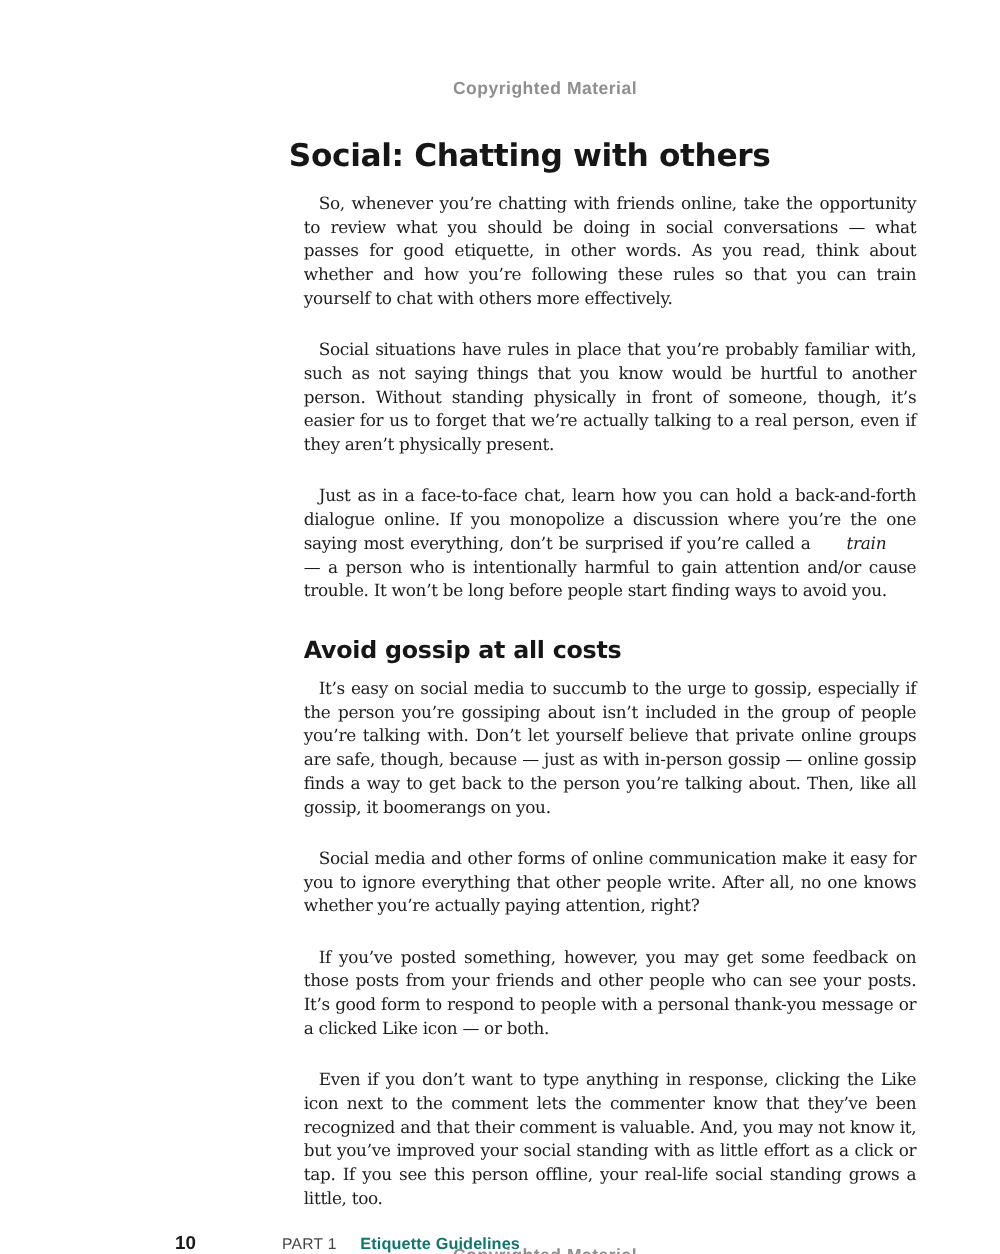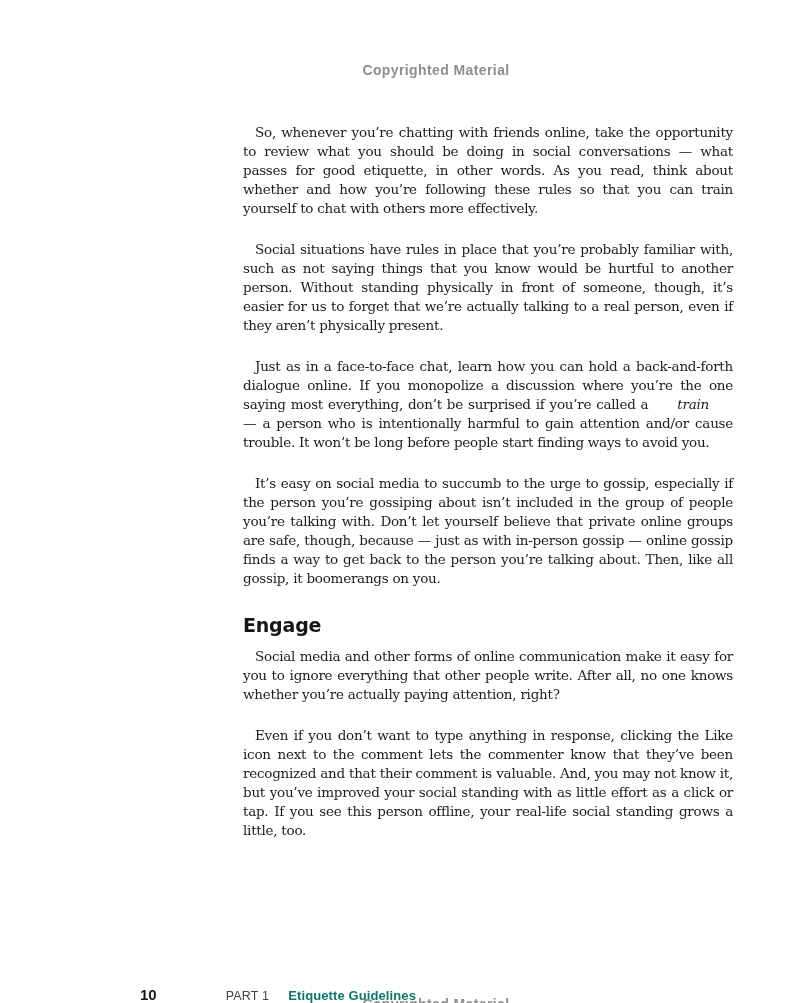--- a/index.html
+++ b/index.html
@@ -91,27 +91,29 @@
     letter-spacing: 0.1px;
     color: #0f766e;
   }
 </style>
 </head>
 <body>
 
 <div class="copyright-banner copyright-top">Copyrighted Material</div>
 
 <div class="content">
+  <h1>Social: Chatting with others</h1>
   <div id="page-body">
       <p><span>So, whenever you’re chatting with friends online, take the opportunity to review what you should be doing in social conversations — what passes for good etiquette, in other words. As you read, think about whether and how you’re following these rules so that you can train yourself to chat with others more effectively.</span></p>
       <p><span>Social situations have rules in place that you’re probably familiar with, such as not saying things that you know would be hurtful to another person. Without standing physically in front of someone, though, it’s easier for us to forget that we’re actually talking to a real person, even if they aren’t physically present.</span></p>
       <p><span>Just as in a face-to-face chat, learn how you can hold a back-and-forth dialogue online. If you monopolize a discussion where you’re the one saying most everything, don’t be surprised if you’re called a </span><em>train</em><span> — a person who is intentionally harmful to gain attention and/or cause trouble. It won’t be long before people start finding ways to avoid you.</span></p>
+      <h2>Avoid gossip at all costs</h2>
       <p><span>It’s easy on social media to succumb to the urge to gossip, especially if the person you’re gossiping about isn’t included in the group of people you’re talking with. Don’t let yourself believe that private online groups are safe, though, because — just as with in-person gossip — online gossip finds a way to get back to the person you’re talking about. Then, like all gossip, it boomerangs on you.</span></p>
-      <h2>Engage</h2>
       <p><span>Social media and other forms of online communication make it easy for you to ignore everything that other people write. After all, no one knows whether you’re actually paying attention, right?</span></p>
+      <p><span>If you’ve posted something, however, you may get some feedback on those posts from your friends and other people who can see your posts. It’s good form to respond to people with a personal thank-you message or a clicked Like icon — or both.</span></p>
       <p><span>Even if you don’t want to type anything in response, clicking the Like icon next to the comment lets the commenter know that they’ve been recognized and that their comment is valuable. And, you may not know it, but you’ve improved your social standing with as little effort as a click or tap. If you see this person offline, your real-life social standing grows a little, too.</span></p>
     </div>
 </div>
 
 <div class="page-footer">
   <span class="page-number">10</span>
   <span class="part-label">PART 1</span>
   <span class="part-title">Etiquette Guidelines</span>
 </div>
 

